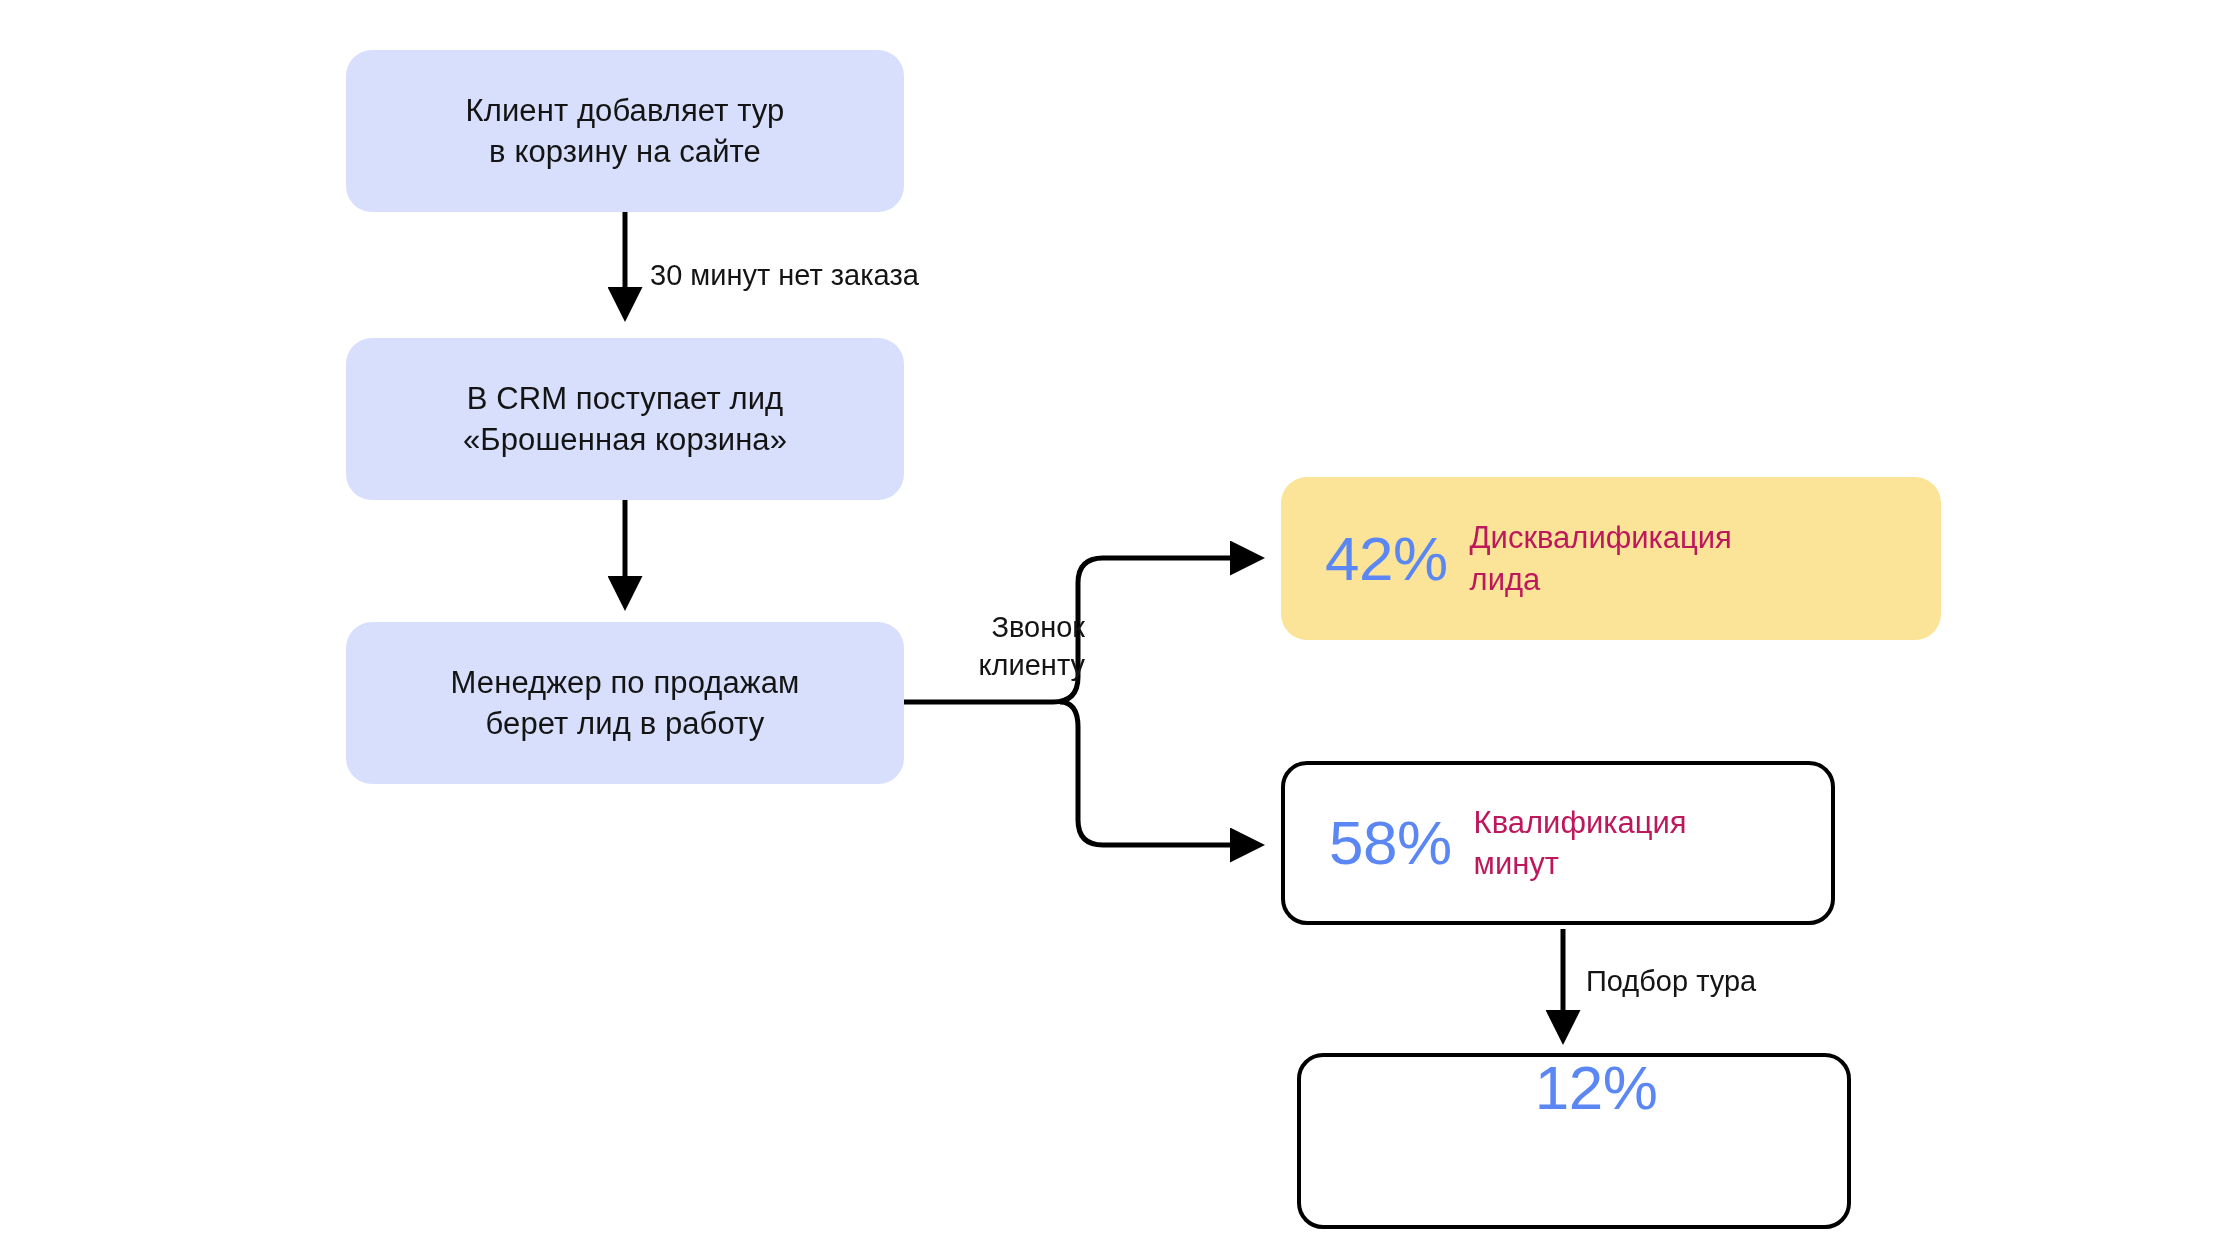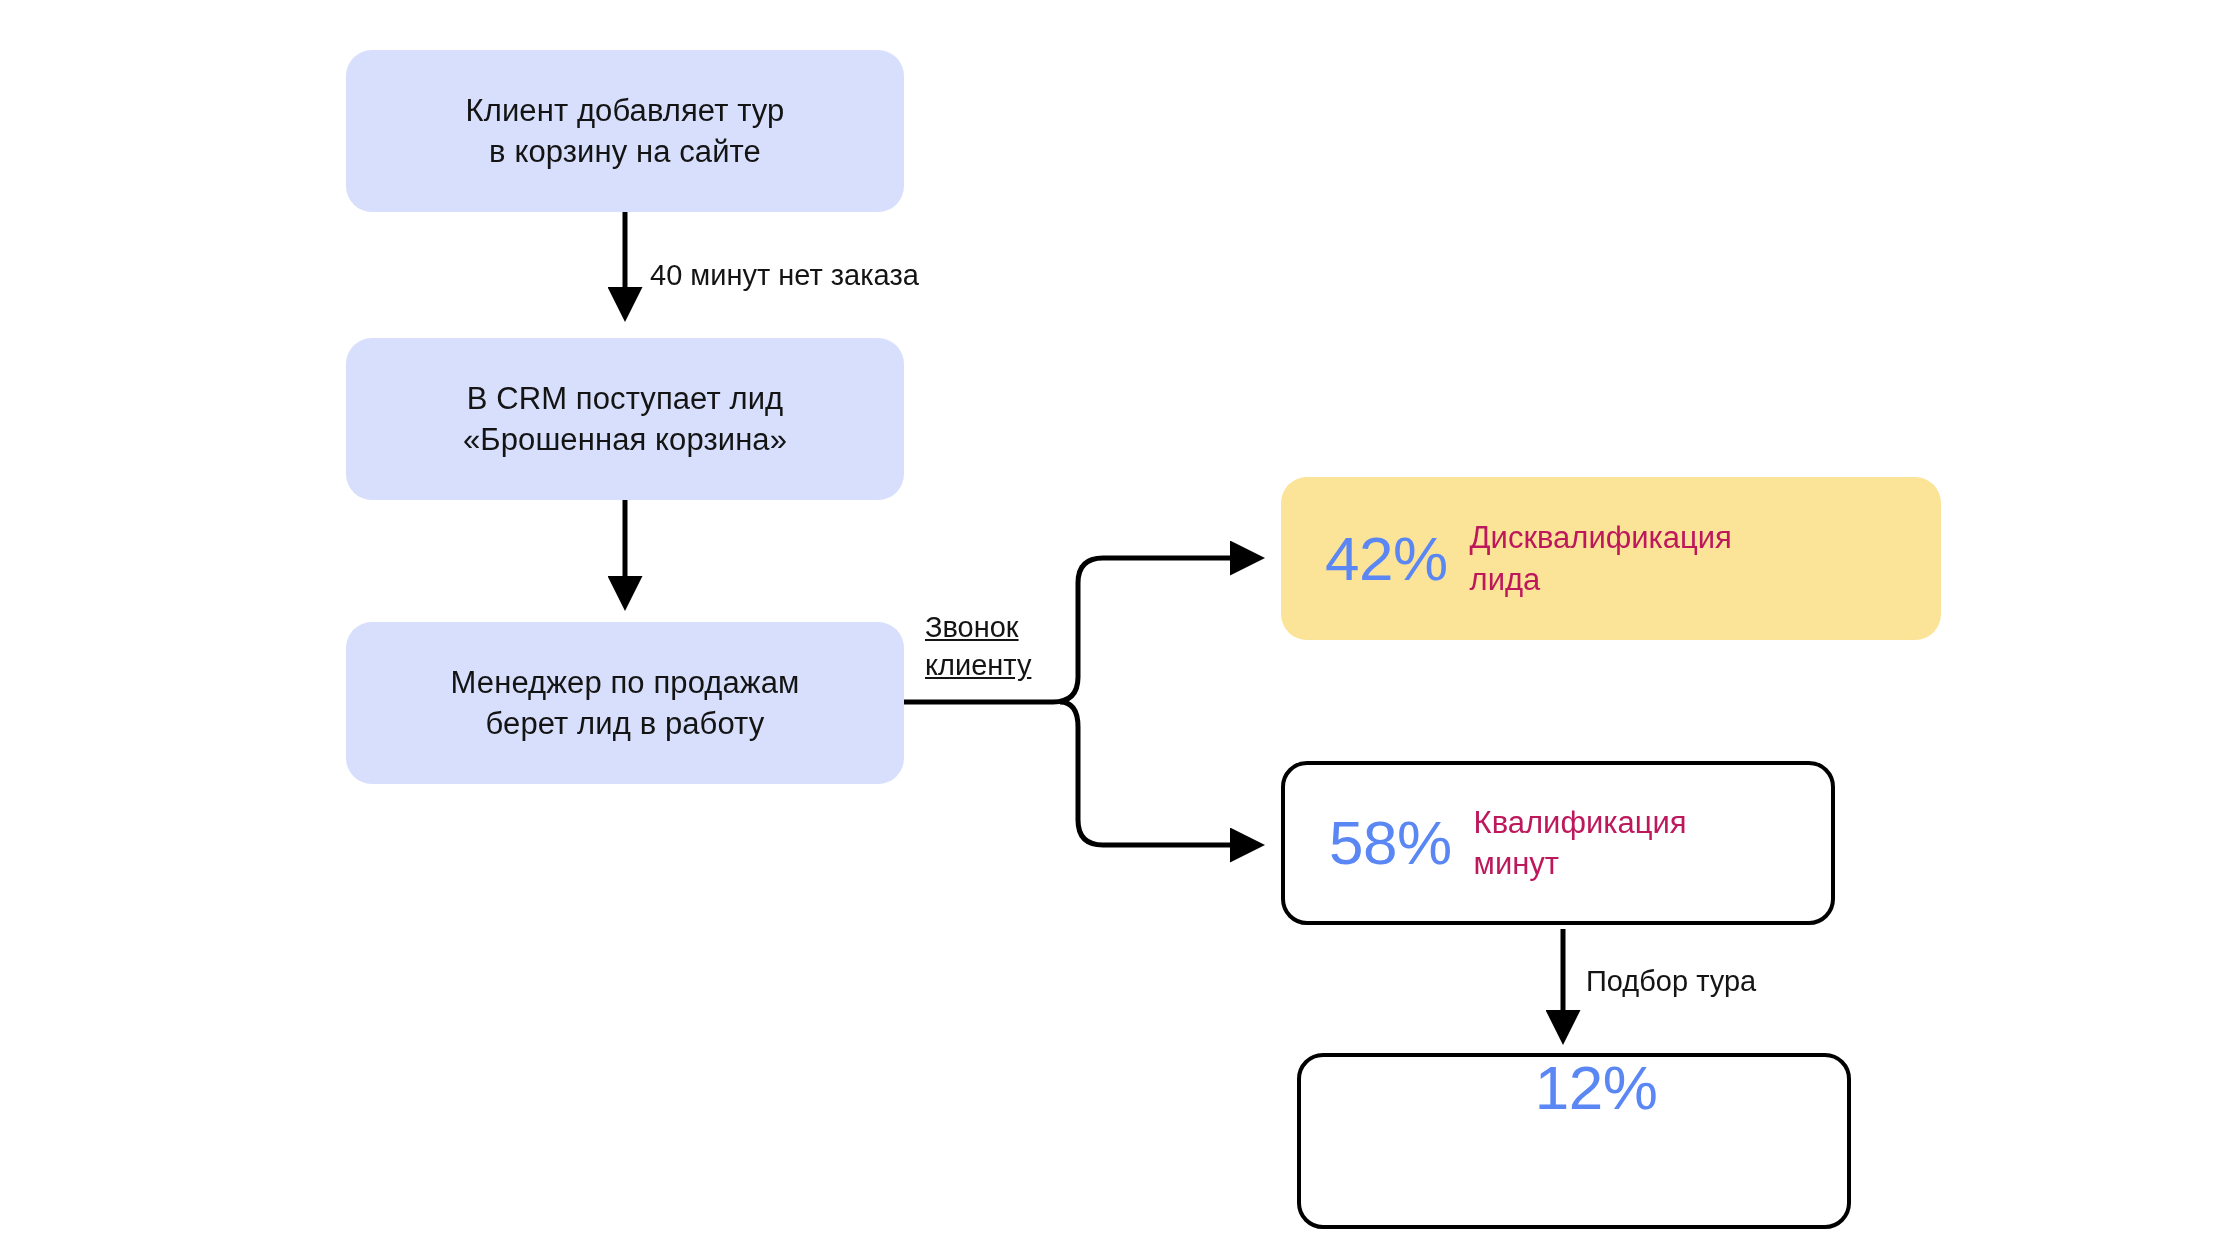--- a/index.html
+++ b/index.html
@@ -83,22 +83,21 @@
 
   
   .edge-label {
     position: absolute;
     font-size: 29px;
     line-height: 1.3;
     color: #141414;
     white-space: pre-line;
   }
   .edge-label.center {
-    text-align: left;
-    text-decoration: underline;
+    text-align: right;
   }
 </style>
 </head>
 <body>
 
 <div id="canvas">
 
   <svg id="connectors" viewBox="0 0 2240 1260" width="2240" height="1260" xmlns="http://www.w3.org/2000/svg">
     <defs>
       <marker id="arrowhead" markerWidth="7" markerHeight="7" refX="5.6" refY="3.5" orient="auto" markerUnits="strokeWidth">
@@ -151,20 +150,20 @@
   <div class="node metric outlined" style="left:1281px; top:761px; width:554px; height:164px;">
     <div class="metric-value">58%</div>
     <div class="metric-caption">Квалификация
 минут</div>
   </div>
 
   <div class="node metric outlined" style="left:1297px; top:1053px; width:554px; height:176px;flex-direction:column;">
     <div class="metric-value">12%</div>
   </div>
 
-  <div class="edge-label" style="left:650px; top:257px;">40 минут нет заказа</div>
+  <div class="edge-label" style="left:650px; top:257px;">30 минут нет заказа</div>
 
   <div class="edge-label center" style="left:925px; top:609px; width:160px;">Звонок
 клиенту</div>
 
   <div class="edge-label" style="left:1586px; top:963px;">Подбор тура</div>
 
 </div>
 
 </body></html>

